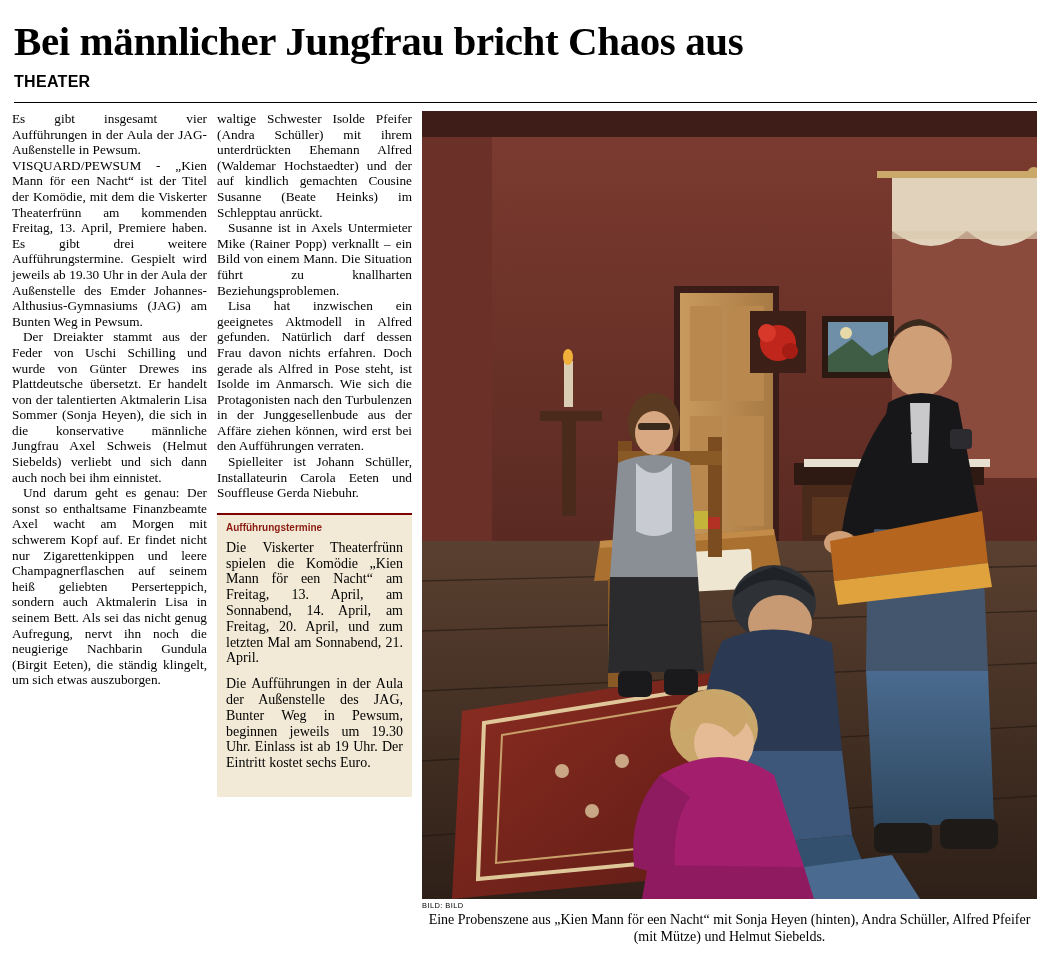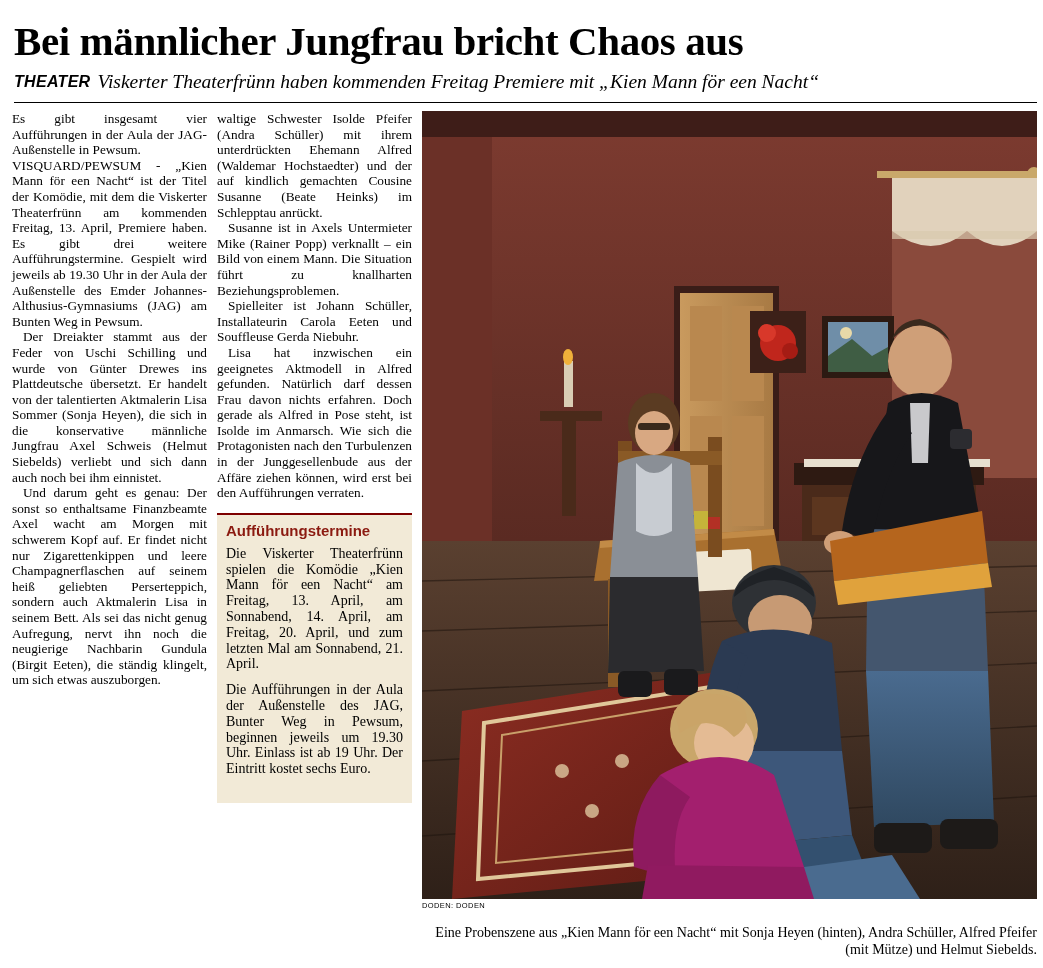--- a/index.html
+++ b/index.html
@@ -22,25 +22,24 @@
     font-family: "Liberation Serif", serif;
     font-weight: bold;
     font-size: 41px;
     line-height: 46px;
     letter-spacing: -0.4px;
     margin: 4px 0 6px 2px;
   }
   .subhead-row {
     display: flex;
     align-items: center;
-    gap: 7px;
+    gap: 1px;
     margin: 0 0 8px 2px;
     font-size: 19.5px;
     line-height: 24px;
-    font-style: italic;
   }
   .subhead-kicker {
     font-family: "Liberation Sans", sans-serif;
     font-weight: bold;
     font-size: 16px;
     letter-spacing: 0.3px;
   }
   .subhead-text {
     font-family: "Liberation Serif", serif;
     font-size: 19.5px;
@@ -78,21 +77,21 @@
   .box {
     margin-top: 12px;
     background: #f2ead7;
     border-top: 2px solid #7d0000;
     padding: 7px 9px 10px 9px;
     width: 195px;
   }
   .box-title {
     font-family: "Liberation Sans", sans-serif;
     font-weight: bold;
-    font-size: 15px;
+    font-size: 10px;
     color: #8b1a10;
     margin-bottom: 7px;
   }
   .box p {
     font-size: 14px;
     line-height: 15.8px;
     text-align: justify;
     margin: 0 0 10px 0;
   }
   .box p:last-child { margin-bottom: 16px; }
@@ -112,53 +111,52 @@
   .credit {
     font-family: "Liberation Sans", sans-serif;
     font-size: 7.5px;
     letter-spacing: 0.4px;
     margin-top: 2px;
     color: #000;
   }
   .caption {
     font-size: 14px;
     line-height: 17px;
-    margin-top: 14px;
-    text-align: right;
+    margin-top: 1px;
+    text-align: center;
     width: 615px;
   }
 </style>
 </head>
 <body>
 
 <div class="page">
 
   <h1 class="headline">Bei männlicher Jungfrau bricht Chaos aus</h1>
 
   <div class="subhead-row">
     <span class="subhead-kicker">THEATER</span>
-    <span class="subhead-text">Viskerter Theaterfrünn haben kommenden Freitag Premiere mit „Kien Mann för een Nacht“</span>
   </div>
 
   <hr class="rule">
 
   <div class="content">
 
     <div class="col">
       <p class="lead">Es gibt insgesamt vier Aufführungen in der Aula der JAG-Außenstelle in Pewsum.</p>
       <p>VISQUARD/PEWSUM - „Kien Mann för een Nacht“ ist der Titel der Komödie, mit dem die Viskerter Theaterfrünn am kommenden Freitag, 13. April, Premiere haben. Es gibt drei weitere Aufführungstermine. Gespielt wird jeweils ab 19.30 Uhr in der Aula der Außenstelle des Emder Johannes-Althusius-Gymnasiums (JAG) am Bunten Weg in Pewsum.</p>
       <p class="indent">Der Dreiakter stammt aus der Feder von Uschi Schilling und wurde von Günter Drewes ins Plattdeutsche übersetzt. Er handelt von der talentierten Aktmalerin Lisa Sommer (Sonja Heyen), die sich in die konservative männliche Jungfrau Axel Schweis (Helmut Siebelds) verliebt und sich dann auch noch bei ihm einnistet.</p>
       <p class="indent">Und darum geht es genau: Der sonst so enthaltsame Finanzbeamte Axel wacht am Morgen mit schwerem Kopf auf. Er findet nicht nur Zigarettenkippen und leere Champagnerflaschen auf seinem heiß geliebten Perserteppich, sondern auch Aktmalerin Lisa in seinem Bett. Als sei das nicht genug Aufregung, nervt ihn noch die neugierige Nachbarin Gundula (Birgit Eeten), die ständig klingelt, um sich etwas auszuborgen.</p>
     </div>
 
     <div class="col">
       <p>waltige Schwester Isolde Pfeifer (Andra Schüller) mit ihrem unterdrückten Ehemann Alfred (Waldemar Hochstaedter) und der auf kindlich gemachten Cousine Susanne (Beate Heinks) im Schlepptau anrückt.</p>
       <p class="indent">Susanne ist in Axels Untermieter Mike (Rainer Popp) verknallt – ein Bild von einem Mann. Die Situation führt zu knallharten Beziehungsproblemen.</p>
+      <p class="indent">Lisa hat inzwischen ein geeignetes Aktmodell in Alfred gefunden. Natürlich darf dessen Frau davon nichts erfahren. Doch gerade als Alfred in Pose steht, ist Isolde im Anmarsch. Wie sich die Protagonisten nach den Turbulenzen in der Junggesellenbude aus der Affäre ziehen können, wird erst bei den Aufführungen verraten.</p>
       <p class="indent">Spielleiter ist Johann Schüller, Installateurin Carola Eeten und Souffleuse Gerda Niebuhr.</p>
-      <p class="indent">Lisa hat inzwischen ein geeignetes Aktmodell in Alfred gefunden. Natürlich darf dessen Frau davon nichts erfahren. Doch gerade als Alfred in Pose steht, ist Isolde im Anmarsch. Wie sich die Protagonisten nach den Turbulenzen in der Junggesellenbude aus der Affäre ziehen können, wird erst bei den Aufführungen verraten.</p>
 
       <div class="box">
         <div class="box-title">Aufführungstermine</div>
         <p><b></b><span>Die Viskerter Theaterfrünn spielen die Komödie „Kien Mann för een Nacht“ am Freitag, 13. April, am Sonnabend, 14. April, am Freitag, 20. April, und zum letzten Mal am Sonnabend, 21. April.</span></p>
         <p><span>Die Aufführungen in der Aula der Außenstelle des JAG, Bunter Weg in Pewsum, beginnen jeweils um 19.30 Uhr. Einlass ist ab 19 Uhr. Der Eintritt kostet sechs Euro.</span></p>
       </div>
     </div>
 
     <div class="photo-col">
       <div class="photo">
@@ -299,18 +297,18 @@
           <ellipse cx="302" cy="632" rx="30" ry="30" fill="#e4bb94"></ellipse>
           <path d="M252 600 Q282 570 320 592 Q332 614 312 626 Q288 600 258 622 Z" fill="#caa468"></path>
           <path d="M238 664 Q300 628 352 664 L382 756 Q300 792 226 754 Z" fill="#a31f6e"></path>
           <path d="M238 664 Q206 700 212 756 L254 768 Q248 714 268 686 Z" fill="#8e1a5f"></path>
           <path d="M382 756 L470 744 L498 788 L360 788 Z" fill="#4a6b8f"></path>
           <path d="M226 754 L382 756 L392 788 L220 788 Z" fill="#901a60"></path>
 
           <rect x="0" y="0" width="615" height="788" fill="none"></rect>
         </svg>
       </div>
-      <div class="credit">DODEN: DODEN</div>
+      <div class="credit">BILD: BILD</div>
       <div class="caption">Eine Probenszene aus „Kien Mann för een Nacht“ mit Sonja Heyen (hinten), Andra Schüller, Alfred Pfeifer (mit Mütze) und Helmut Siebelds.</div>
     </div>
 
   </div>
 </div>
 
 </body></html>

